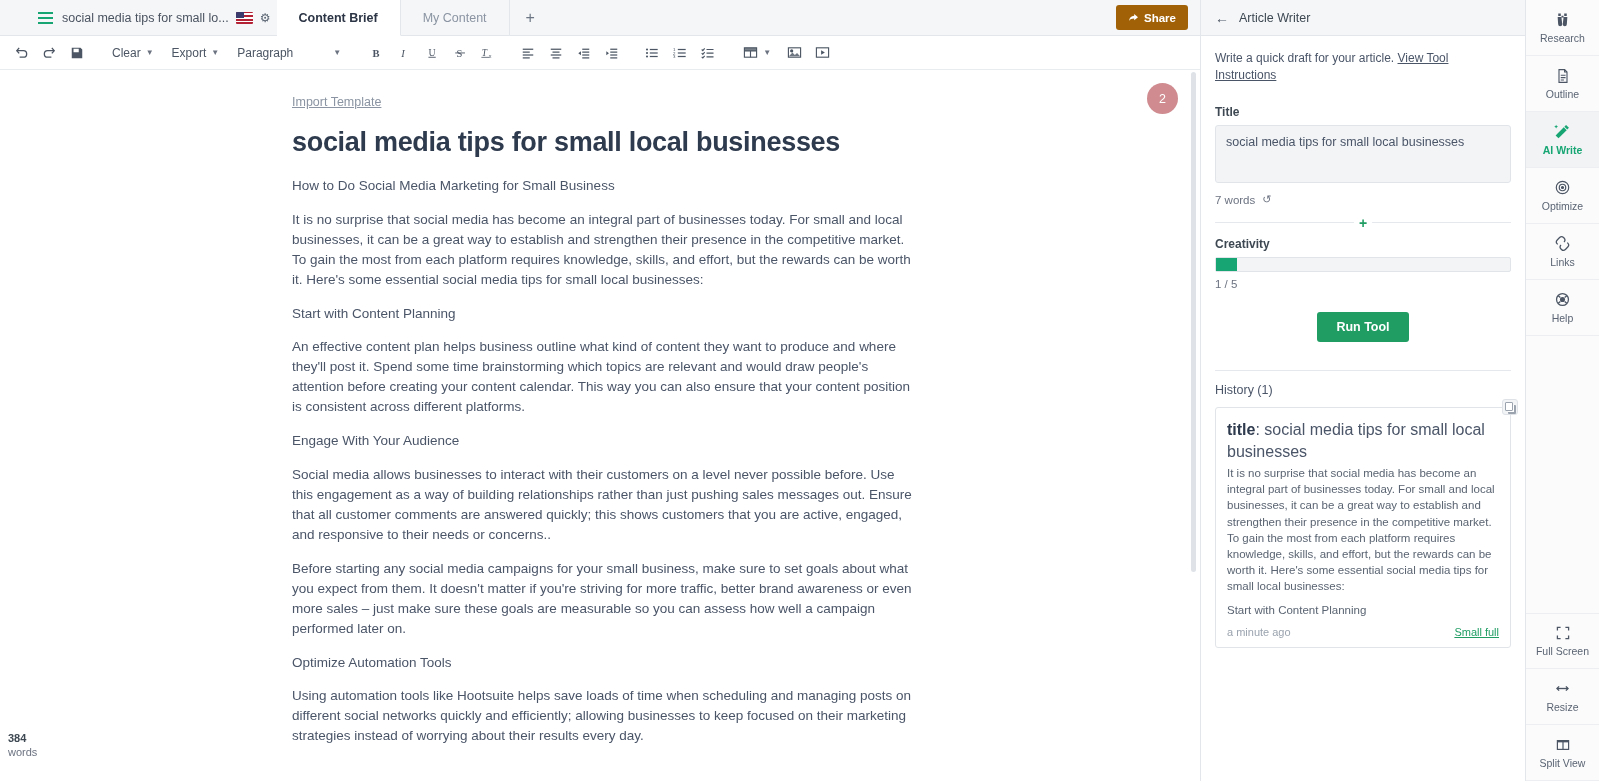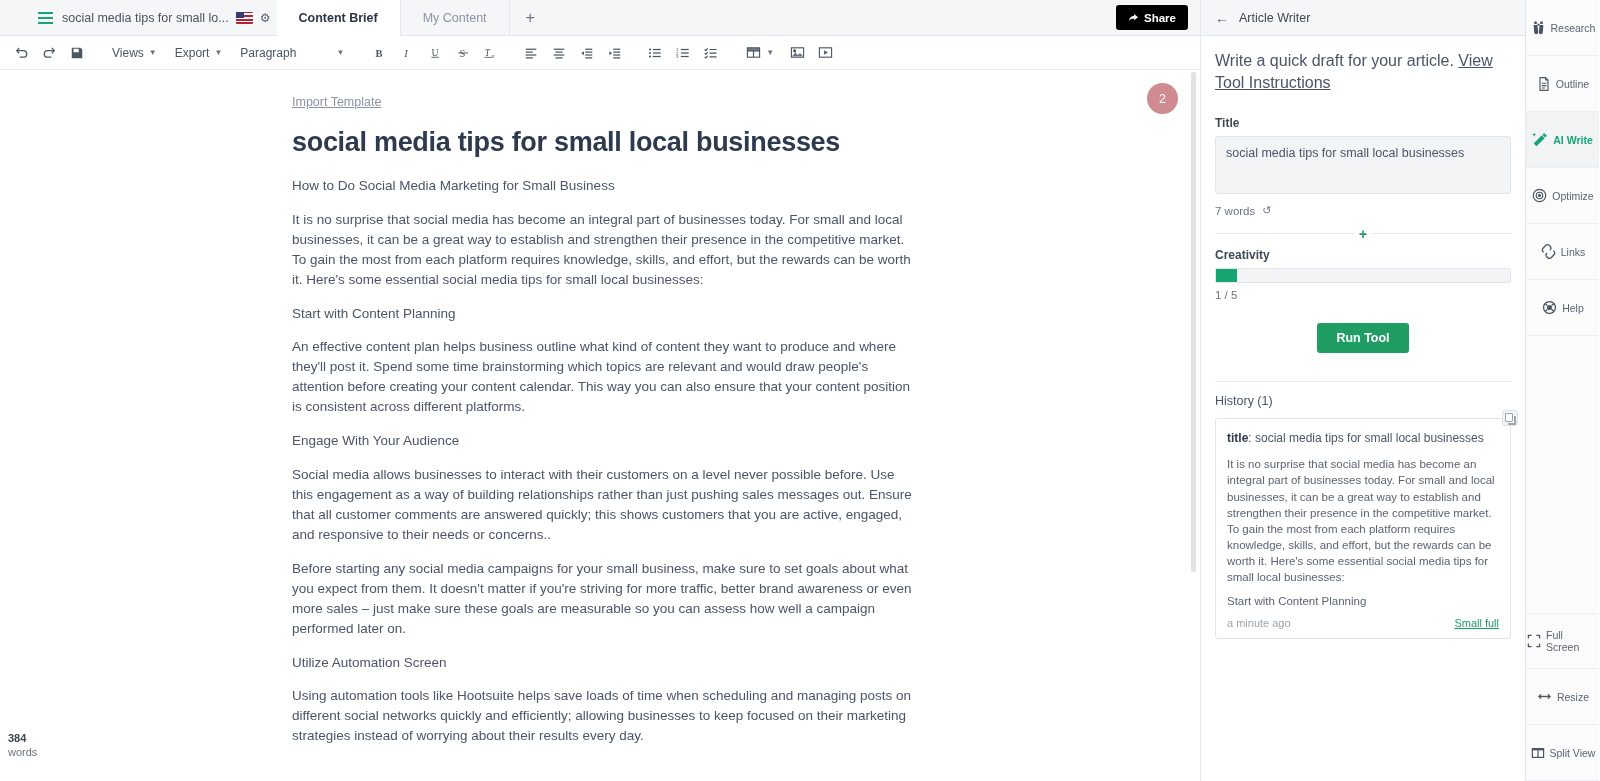--- a/index.html
+++ b/index.html
@@ -68,21 +68,21 @@
     background: #ffffff; color: #2c3545; font-weight: bold;
     border-bottom: 1px solid #ffffff; margin-bottom: -1px;
   }
   .tab-add {
     display: flex; align-items: center; padding: 0 16px;
     font-size: 16px; color: #6b7584; cursor: pointer;
   }
   .share-btn {
     position: absolute; right: 12px; top: 5px;
     height: 25px; padding: 0 12px;
-    background: #000000; color: #fff;
+    background: #a16207; color: #fff;
     border: none; border-radius: 3px;
     font-size: 11.5px; font-weight: bold;
     display: flex; align-items: center; gap: 5px;
     cursor: pointer;
     font-family: "Liberation Sans", sans-serif;
   }
 
   
   .toolbar {
     height: 34px; min-height: 34px;
@@ -155,21 +155,21 @@
   .panel-head {
     height: 36px; min-height: 36px;
     background: #f5f6f8;
     border-bottom: 1px solid #e3e6ea;
     display: flex; align-items: center; gap: 10px;
     padding: 0 14px;
     font-size: 12.5px; color: #3d4852;
   }
   .back-arrow { font-size: 14px; color: #4b5563; cursor: pointer; line-height: 1; }
   .panel-body { flex: 1; padding: 14px 14px 0 14px; overflow: hidden; }
-  .tool-desc { font-size: 16px; color: #4a5568; line-height: 1.38; margin-bottom: 22px; }
+  .tool-desc { font-size: 12px; color: #4a5568; line-height: 1.38; margin-bottom: 22px; }
   .tool-desc a { color: #4a5568; text-decoration: underline; cursor: pointer; }
   .fld-label { font-size: 12px; font-weight: bold; color: #3d4852; margin-bottom: 6px; }
   .title-box {
     width: 100%; height: 58px;
     background: #f2f4f6; border: 1px solid #e1e5ea; border-radius: 3px;
     padding: 9px 10px; font-size: 12.5px; color: #4a5568;
     font-family: "Liberation Sans", sans-serif;
     resize: none; outline: none; position: relative;
   }
   .title-meta {
@@ -210,37 +210,37 @@
     width: 16px; height: 16px; border-radius: 3px;
     background: #f2f4f6; border: 1px solid #dfe3e8;
     cursor: pointer; display: flex; align-items: center; justify-content: center;
   }
   .copy-ic::after {
     content: ""; width: 6px; height: 7px;
     border: 1px solid #9aa3ae; border-radius: 1px;
     margin: -2px 0 0 -2px; background: #fff;
     box-shadow: 2px 2px 0 -1px #fff, 3px 3px 0 0 #9aa3ae;
   }
-  .hist-t { font-size: 12px; color: #4a5568; line-height: 1.35; margin-bottom: 10px; }
+  .hist-t { font-size: 16px; color: #4a5568; line-height: 1.35; margin-bottom: 3px; }
   .hist-t b { color: #2e3a4d; }
   .hist-p { font-size: 11.5px; color: #5a6472; line-height: 1.4; margin-bottom: 8px; }
   .hist-foot {
     display: flex; align-items: center; justify-content: space-between;
     font-size: 11px; color: #9aa3ae; margin-top: 6px;
   }
   .show-full { color: #1f9d63; text-decoration: underline; cursor: pointer; }
 
   
   .rail {
     width: 74px; height: 781px;
     background: #fbfbfc; border-left: 1px solid #e3e6ea;
     display: flex; flex-direction: column;
   }
   .rail-item {
-    height: 56px; display: flex; flex-direction: row;
+    height: 56px; display: flex; flex-direction: column;
     align-items: center; justify-content: center; gap: 4px;
     font-size: 10.5px; color: #5a6472; cursor: pointer;
     border-bottom: 1px solid #eceef1;
   }
   .rail-item.active { background: #f1f3f5; color: #17a673; font-weight: bold; }
   .rail-item.active svg { color: #17a673; }
   .rail-item svg { display: block; color: #4b5563; }
   .rail-spacer { flex: 1; }
   .rail-bot { border-top: 1px solid #eceef1; }
 </style>
@@ -290,21 +290,21 @@
             <path d="M10.5 3L13 6l-2.5 3"></path>
           </svg>
       </div>
       <div class="tb-btn">
         <svg width="14" height="14" viewBox="0 0 16 16" fill="currentColor">
             <path d="M2 2h10l2 2v10H2V2zm2 1v4h6V3H4zm1 6h6v4H5V9z"></path>
           </svg>
       </div>
       <div class="tb-sep"></div>
       <div class="tb-txt">
-        <span>Views</span>
+        <span>Clear</span>
         <span class="caret">▼</span>
       </div>
       <div class="tb-txt">
         <span>Export</span>
         <span class="caret">▼</span>
       </div>
       <div class="tb-txt wide">
         <span>Paragraph</span>
         <span class="caret">▼</span>
       </div>
@@ -433,21 +433,21 @@
         <a class="import-link">Import Template</a>
         <h1 class="doc-h1">social media tips for small local businesses</h1>
         <div id="doc-blocks">
             <div class="doc-h2">How to Do Social Media Marketing for Small Business</div>
             <div class="doc-p">It is no surprise that social media has become an integral part of businesses today. For small and local businesses, it can be a great way to establish and strengthen their presence in the competitive market. To gain the most from each platform requires knowledge, skills, and effort, but the rewards can be worth it. Here's some essential social media tips for small local businesses:</div>
             <div class="doc-h2">Start with Content Planning</div>
             <div class="doc-p">An effective content plan helps business outline what kind of content they want to produce and where they'll post it. Spend some time brainstorming which topics are relevant and would draw people's attention before creating your content calendar. This way you can also ensure that your content position is consistent across different platforms.</div>
             <div class="doc-h2">Engage With Your Audience</div>
             <div class="doc-p">Social media allows businesses to interact with their customers on a level never possible before. Use this engagement as a way of building relationships rather than just pushing sales messages out. Ensure that all customer comments are answered quickly; this shows customers that you are active, engaged, and responsive to their needs or concerns..</div>
             <div class="doc-p">Before starting any social media campaigns for your small business, make sure to set goals about what you expect from them. It doesn't matter if you're striving for more traffic, better brand awareness or even more sales – just make sure these goals are measurable so you can assess how well a campaign performed later on.</div>
-            <div class="doc-h2">Utilize Automation Screen</div>
+            <div class="doc-h2">Optimize Automation Tools</div>
             <div class="doc-p">Using automation tools like Hootsuite helps save loads of time when scheduling and managing posts on different social networks quickly and efficiently; allowing businesses to keep focused on their marketing strategies instead of worrying about their results every day.</div>
           </div>
       </div>
       <div class="wordcount">
         <b>384</b>
         <span>words</span>
       </div>
     </div>
   </div>
 

